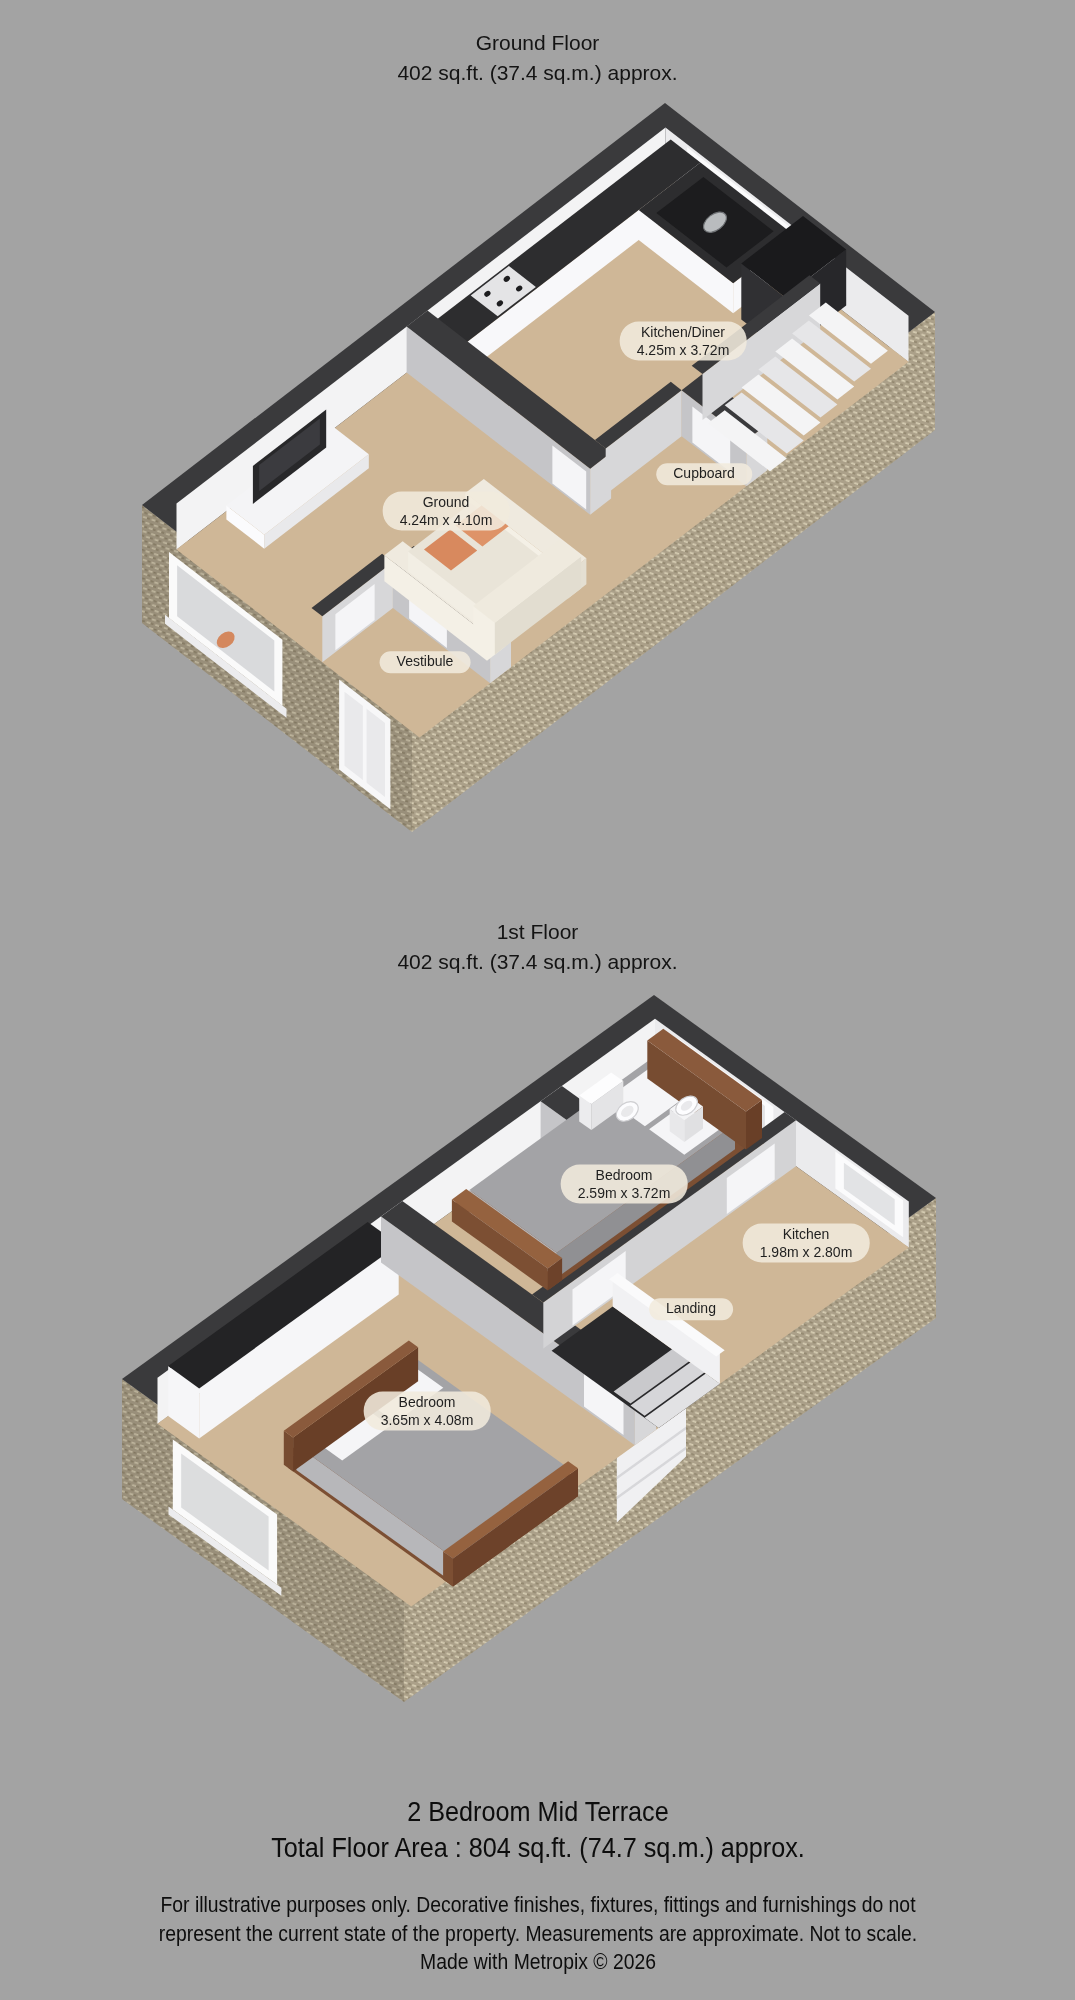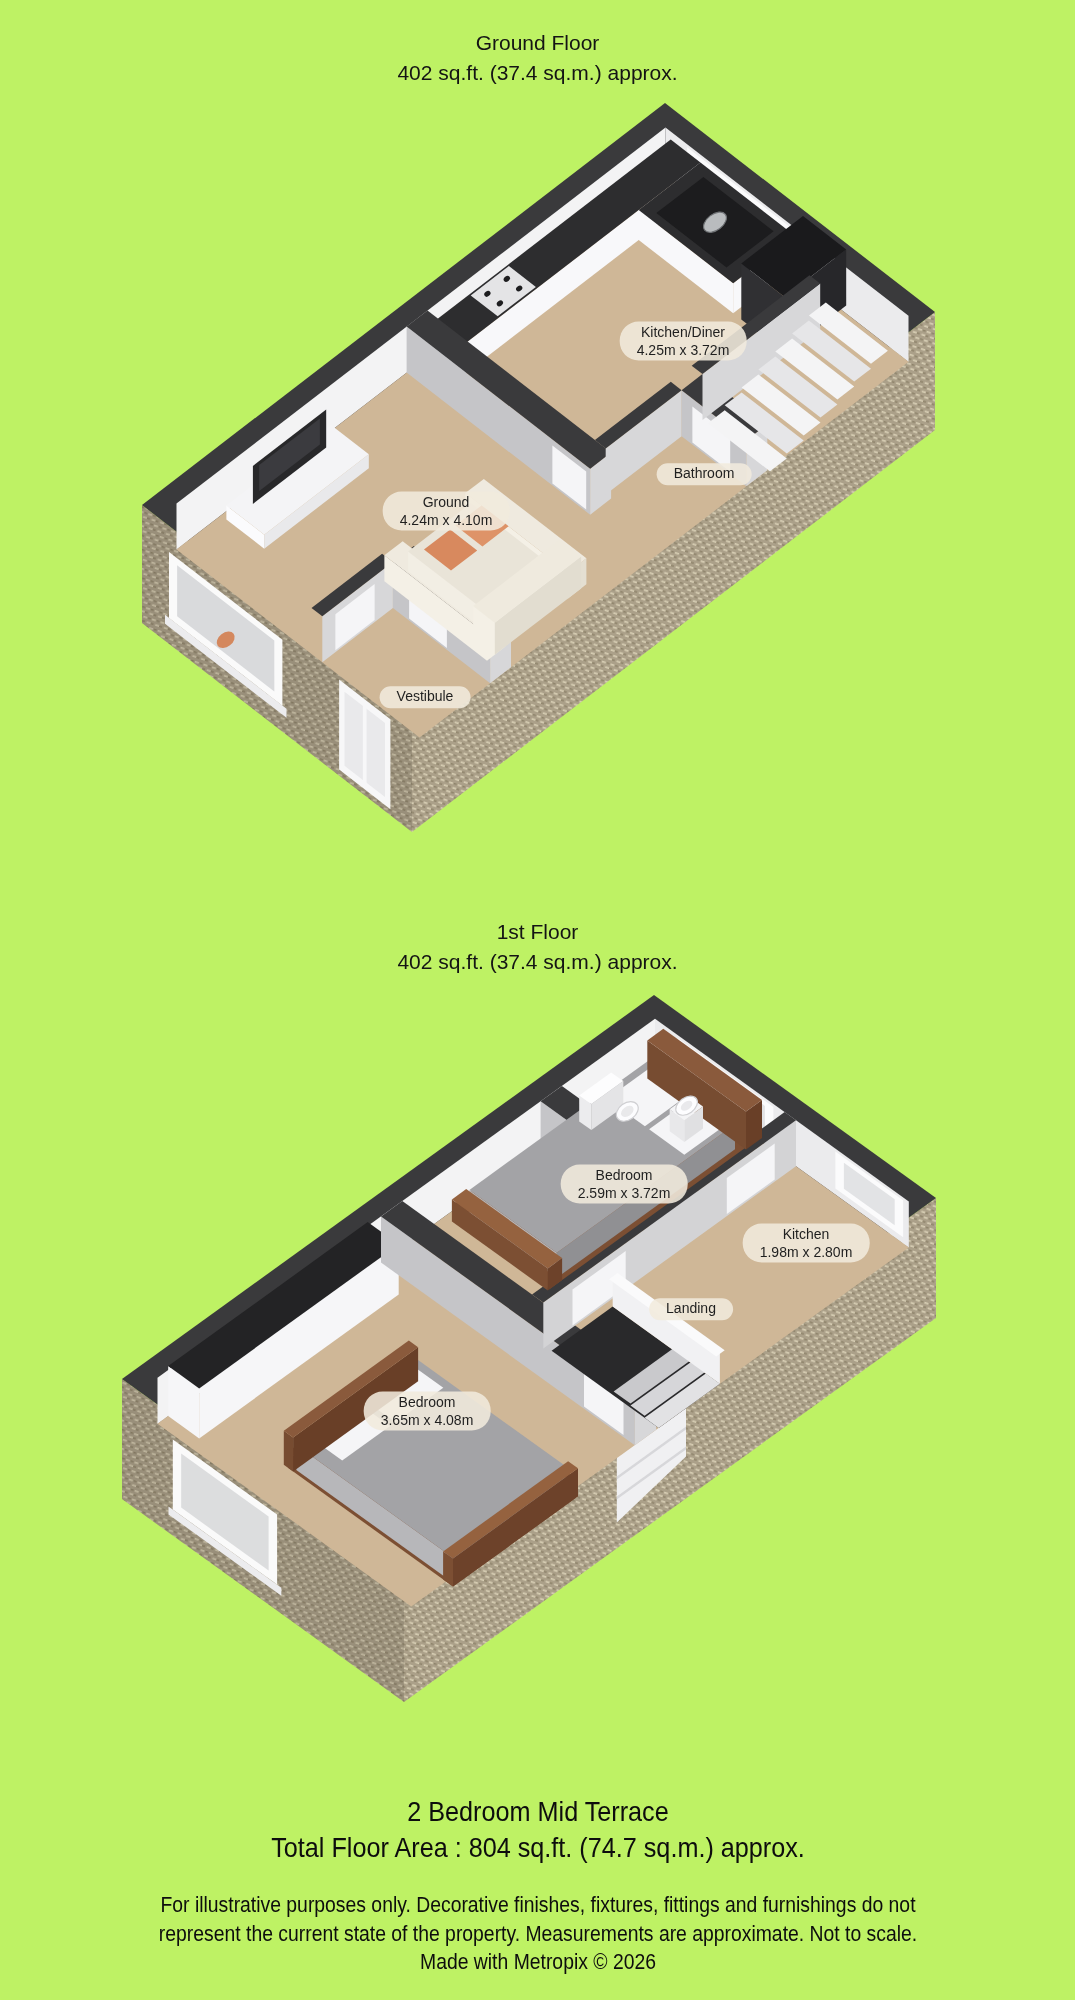--- a/index.html
+++ b/index.html
@@ -1,16 +1,16 @@
 <!DOCTYPE html>
 <html><head>
 <meta charset="utf-8">
 <style>
   html,body{margin:0;padding:0;background:#ffffff;}
-  #page{position:relative;width:1075px;height:2000px;background:#bef264;overflow:hidden;
+  #page{position:relative;width:1075px;height:2000px;background:#a3a3a3;overflow:hidden;
         font-family:"Liberation Sans", sans-serif;color:#1a1a1a;}
   svg.plan{position:absolute;}
   .floor-title{position:absolute;left:50%;transform:translateX(-50%);
        text-align:center;font-size:21px;line-height:29.5px;color:#141414;white-space:nowrap;}
   .rlabel{position:absolute;transform:translate(-50%,-50%);
        background:rgba(241,234,221,0.88);padding:2px 17px;text-align:center;
        font-size:14px;line-height:17.5px;color:#1f1f1f;white-space:nowrap;border-radius:19px;}
   .rlabel span{display:block;}
   .rlabel span:empty{display:none;}
   .footer-main{position:absolute;left:50%;top:1794px;transform:translateX(-50%) scaleX(0.9);
@@ -214,24 +214,24 @@
 
   <div class="rlabel" style="left:683px;top:341px">
     <span>Kitchen/Diner</span>
     <span>4.25m x 3.72m</span>
   </div>
   <div class="rlabel" style="left:446px;top:511px">
     <span>Ground</span>
     <span>4.24m x 4.10m</span>
   </div>
   <div class="rlabel" style="left:704px;top:474px">
-    <span>Bathroom</span>
-
-  </div>
-  <div class="rlabel" style="left:425px;top:697px">
+    <span>Cupboard</span>
+
+  </div>
+  <div class="rlabel" style="left:425px;top:662px">
     <span>Vestibule</span>
 
   </div>
 
   <div class="rlabel" style="left:624px;top:1184px">
     <span>Bedroom</span>
     <span>2.59m x 3.72m</span>
   </div>
   <div class="rlabel" style="left:806px;top:1243px">
     <span>Kitchen</span>

